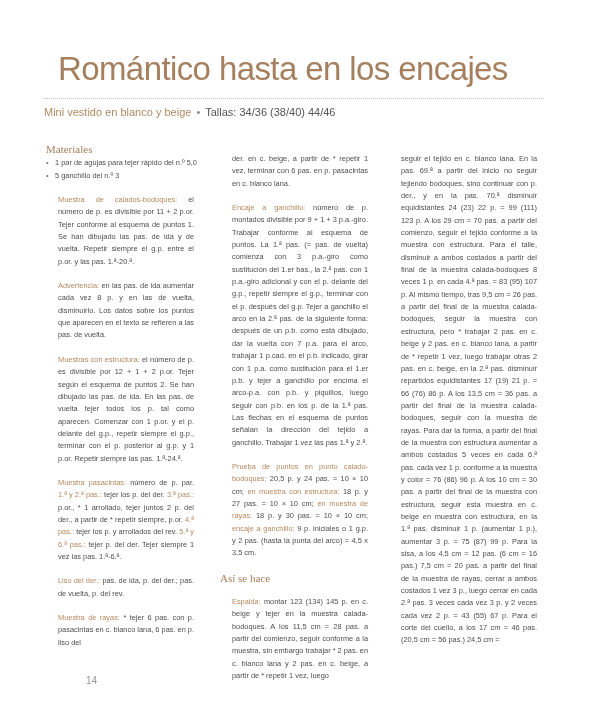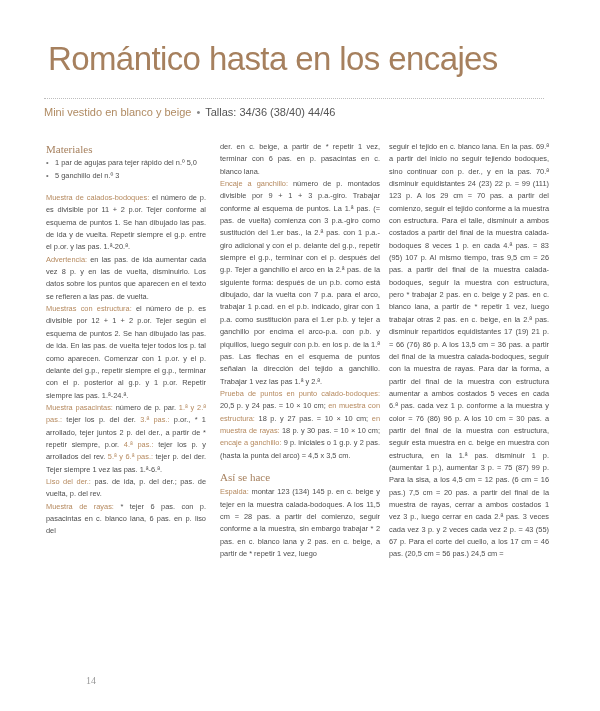--- a/index.html
+++ b/index.html
@@ -1,21 +1,21 @@
 <!DOCTYPE html>
 <html><head>
   <meta charset="utf-8">
   <style>
     html, body { margin: 0; padding: 0; }
     body {
       width: 600px; height: 711px; background: #ffffff; overflow: hidden;
       font-family: "DejaVu Sans", sans-serif; color: #4a4a4a; position: relative;
     }
     .page-title {
-      position: absolute; left: 44px; top: 36px; margin: 4px;
+      position: absolute; left: 44px; top: 36px; margin: 14px;
       font-family: "Liberation Sans", sans-serif; font-weight: normal;
       font-size: 33px; letter-spacing: -0.6px; color: #a6805e;
     }
     .rule {
       position: absolute; left: 44px; top: 98px; width: 500px; height: 0;
       border-top: 1px dotted #bdbdbd;
     }
     .subtitle {
       position: absolute; left: 44px; top: 106px;
       font-family: "Liberation Sans", sans-serif; font-size: 11px; color: #555;
@@ -23,33 +23,33 @@
     .subtitle .accent { color: #b08b63; }
     .subtitle .sep { margin: 0 5px; color: #888; }
     .col {
       position: absolute; top: 141px; width: 160px;
       font-family: "Liberation Sans", sans-serif; font-size: 7.4px; line-height: 12.35px;
       color: #4d4d4d; text-align: justify;
     }
     .col1 { left: 46px; top: 143px; }
     .col2 { left: 220px; }
     .col3 { left: 389px; }
-    .col p { margin: 0; }
+    .col p { margin: 12px; }
     .col .hl { color: #b5895e; }
     .section-heading {
       font-family: Liberation Serif, serif; font-size: 11px;
       color: #a6805e; margin: 0 0 2px 0; font-weight: normal;
     }
     .section-heading.spaced { margin-top: 9px; margin-bottom: 3px; }
     ul.materials { list-style: none; margin: 0 0 10px 0; padding: 0; }
     ul.materials li { position: relative; padding-left: 9px; margin: 0; text-align: left; }
     ul.materials li::before { content: "•"; position: absolute; left: 0; color: #777; }
     .page-number {
       position: absolute; left: 46px; top: 675px;
-      font-family: Liberation Serif, serif; font-size: 10px; color: #999; margin-left: 40px;
+      font-family: Liberation Sans, sans-serif; font-size: 10px; color: #999; margin-left: 40px;
     }
   </style>
 </head>
 <body>
 
 <h1 class="page-title">Romántico hasta en los encajes</h1>
 <div class="rule"></div>
 <div class="subtitle">
   <span class="accent">Mini vestido en blanco y beige</span><span class="sep">•</span><span>Tallas: 34/36 (38/40) 44/46</span>
 </div>

